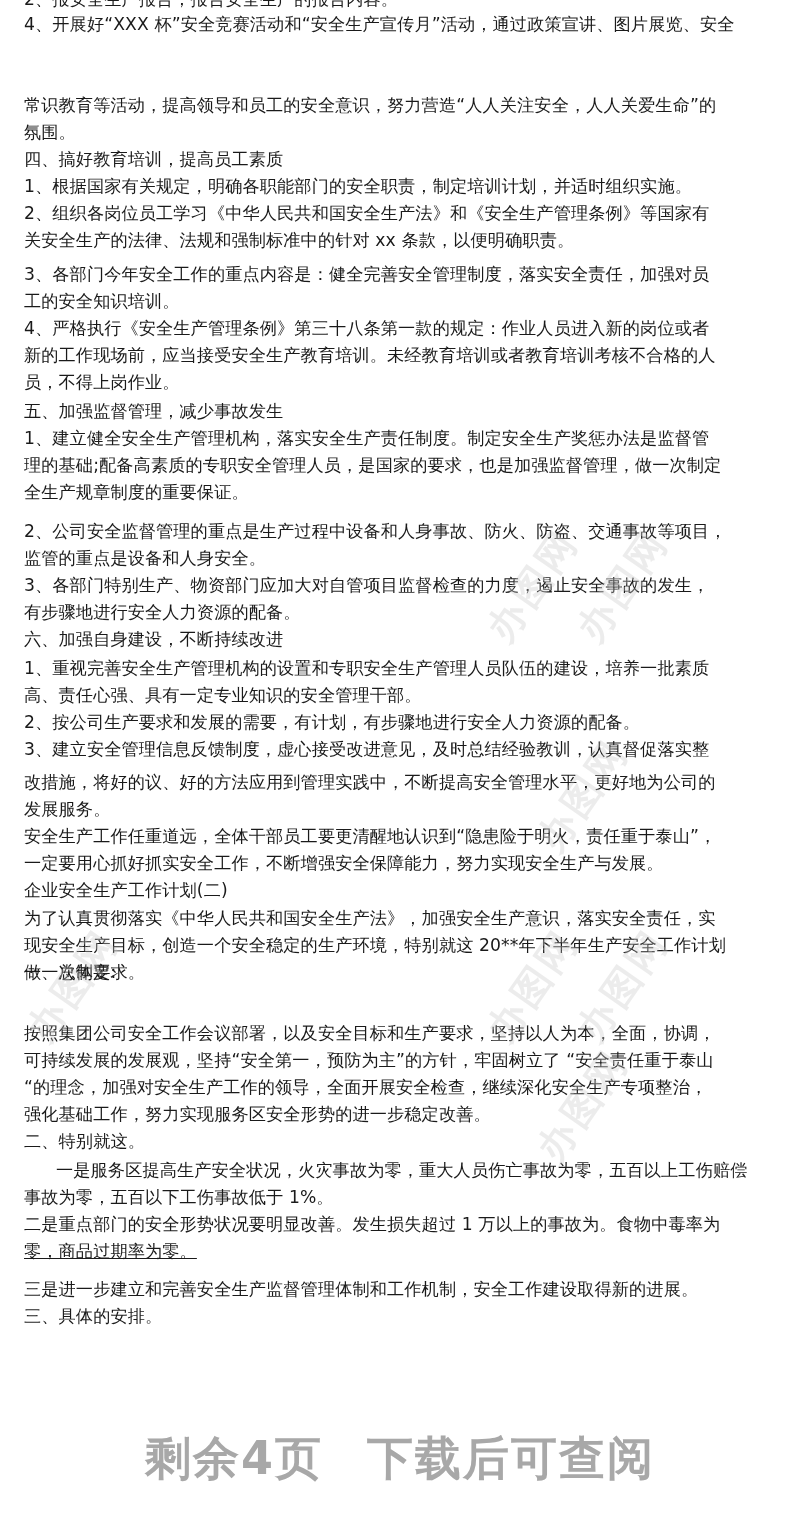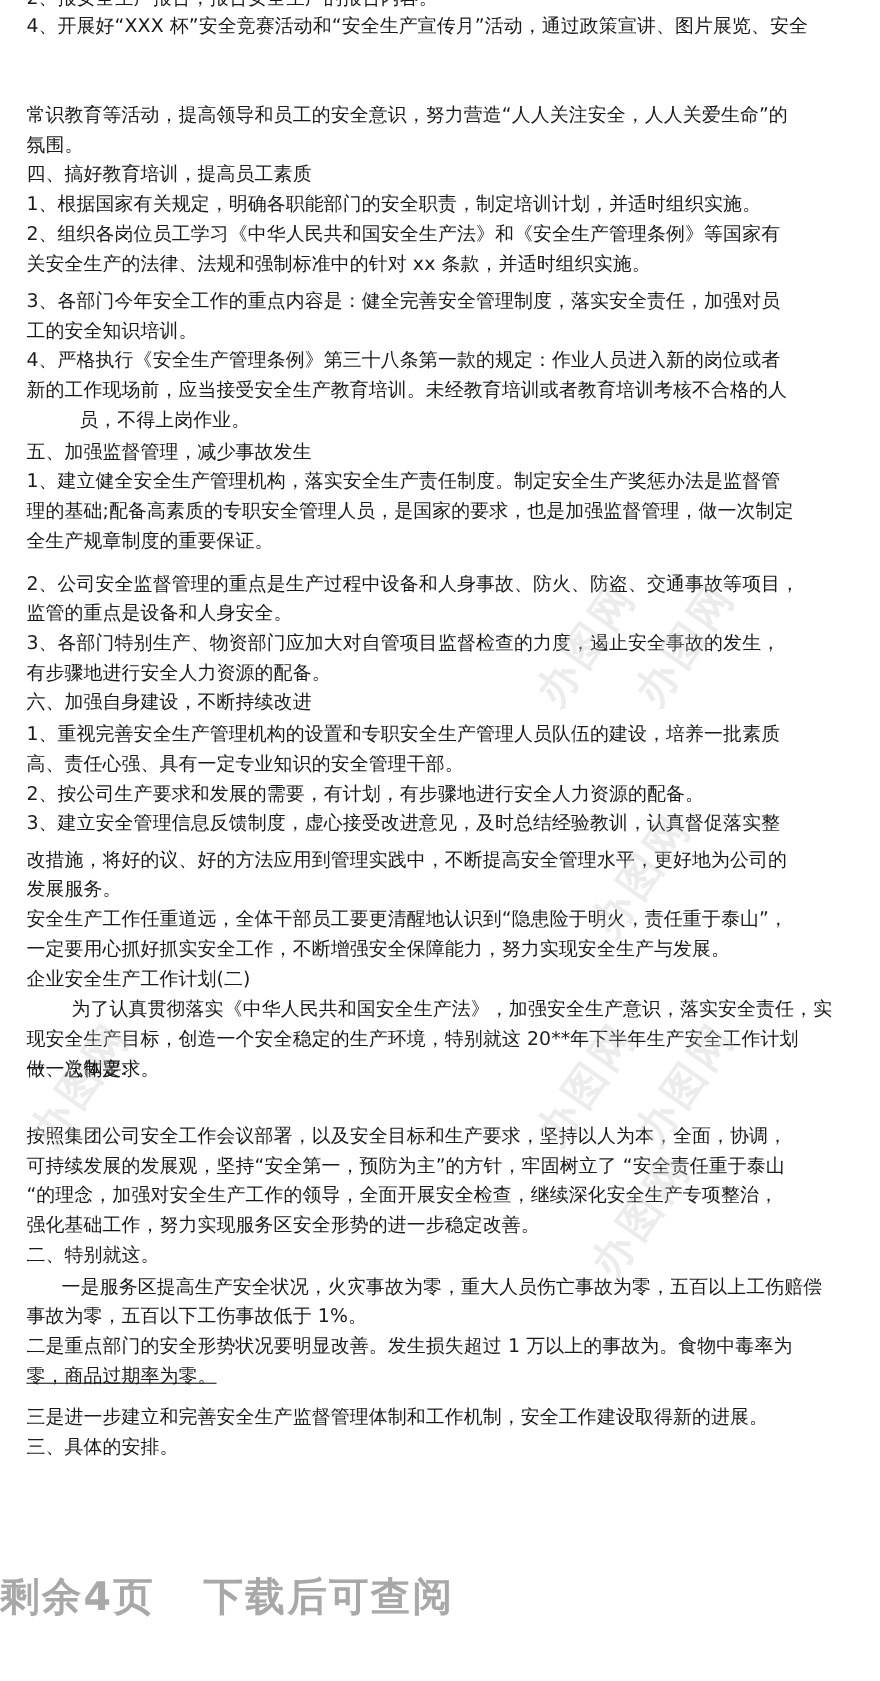--- a/index.html
+++ b/index.html
@@ -12,63 +12,63 @@
   .line {
     position: absolute; left: 0; white-space: nowrap;
     font-size: 17.2px; line-height: 22px; letter-spacing: 0.1px;
   }
   .watermark {
     position: absolute; font-size: 38px; color: rgba(200,200,200,0.35);
     transform: rotate(-55deg); white-space: nowrap; font-weight: bold;
     letter-spacing: 4px; pointer-events: none;
   }
   .footer {
-    position: absolute; left: 0; width: 800px; top: 1428px; 
-    font-size: 36px; font-weight: bold; color: #a8a8a8; letter-spacing: 2px;
+    position: absolute; left: 0; width: 800px; top: 1428px; text-align: center;
+    font-size: 46px; font-weight: bold; color: #a8a8a8; letter-spacing: 2px;
     font-family: "DejaVu Sans", sans-serif;
   }
   .footer span { display: inline-block; }
   .footer .gap { width: 44px; }
 </style>
 </head>
 <body>
 
 <div class="doc" id="doc">
     <div class="line" style="top: -12px;">2、报安全生产报告，报告安全生产的报告内容。</div>
     <div class="line" style="top: 13px;">4、开展好“XXX 杯”安全竞赛活动和“安全生产宣传月”活动，通过政策宣讲、图片展览、安全</div>
     <div class="line" style="top: 94px;">常识教育等活动，提高领导和员工的安全意识，努力营造“人人关注安全，人人关爱生命”的</div>
     <div class="line" style="top: 121px;">氛围。</div>
     <div class="line" style="top: 148px;">四、搞好教育培训，提高员工素质</div>
     <div class="line" style="top: 175px;">1、根据国家有关规定，明确各职能部门的安全职责，制定培训计划，并适时组织实施。</div>
     <div class="line" style="top: 202px;">2、组织各岗位员工学习《中华人民共和国安全生产法》和《安全生产管理条例》等国家有</div>
-    <div class="line" style="top: 229px;">关安全生产的法律、法规和强制标准中的针对 xx 条款，并适时组织实施。</div>
+    <div class="line" style="top: 229px;">关安全生产的法律、法规和强制标准中的针对 xx 条款，以便明确职责。</div>
     <div class="line" style="top: 263px;">3、各部门今年安全工作的重点内容是：健全完善安全管理制度，落实安全责任，加强对员</div>
     <div class="line" style="top: 290px;">工的安全知识培训。</div>
     <div class="line" style="top: 317px;">4、严格执行《安全生产管理条例》第三十八条第一款的规定：作业人员进入新的岗位或者</div>
     <div class="line" style="top: 344px; text-align: right;">新的工作现场前，应当接受安全生产教育培训。未经教育培训或者教育培训考核不合格的人</div>
-    <div class="line" style="top: 371px; margin-left: 48px;">员，不得上岗作业。</div>
+    <div class="line" style="top: 371px;">员，不得上岗作业。</div>
     <div class="line" style="top: 400px;">五、加强监督管理，减少事故发生</div>
     <div class="line" style="top: 427px;">1、建立健全安全生产管理机构，落实安全生产责任制度。制定安全生产奖惩办法是监督管</div>
     <div class="line" style="top: 454px;">理的基础;配备高素质的专职安全管理人员，是国家的要求，也是加强监督管理，做一次制定</div>
     <div class="line" style="top: 481px;">全生产规章制度的重要保证。</div>
     <div class="line" style="top: 520px;">2、公司安全监督管理的重点是生产过程中设备和人身事故、防火、防盗、交通事故等项目，</div>
     <div class="line" style="top: 547px;">监管的重点是设备和人身安全。</div>
     <div class="line" style="top: 574px;">3、各部门特别生产、物资部门应加大对自管项目监督检查的力度，遏止安全事故的发生，</div>
     <div class="line" style="top: 601px;">有步骤地进行安全人力资源的配备。</div>
     <div class="line" style="top: 628px;">六、加强自身建设，不断持续改进</div>
     <div class="line" style="top: 657px;">1、重视完善安全生产管理机构的设置和专职安全生产管理人员队伍的建设，培养一批素质</div>
     <div class="line" style="top: 684px;">高、责任心强、具有一定专业知识的安全管理干部。</div>
     <div class="line" style="top: 711px;">2、按公司生产要求和发展的需要，有计划，有步骤地进行安全人力资源的配备。</div>
     <div class="line" style="top: 738px;">3、建立安全管理信息反馈制度，虚心接受改进意见，及时总结经验教训，认真督促落实整</div>
     <div class="line" style="top: 771px;">改措施，将好的议、好的方法应用到管理实践中，不断提高安全管理水平，更好地为公司的</div>
     <div class="line" style="top: 798px;">发展服务。</div>
     <div class="line" style="top: 825px;">安全生产工作任重道远，全体干部员工要更清醒地认识到“隐患险于明火，责任重于泰山”，</div>
     <div class="line" style="top: 852px;">一定要用心抓好抓实安全工作，不断增强安全保障能力，努力实现安全生产与发展。</div>
     <div class="line" style="top: 879px;">企业安全生产工作计划(二)</div>
-    <div class="line" style="top: 907px; margin-left: 41px;">为了认真贯彻落实《中华人民共和国安全生产法》，加强安全生产意识，落实安全责任，实</div>
+    <div class="line" style="top: 907px;">为了认真贯彻落实《中华人民共和国安全生产法》，加强安全生产意识，落实安全责任，实</div>
     <div class="line" style="top: 934px;">现安全生产目标，创造一个安全稳定的生产环境，特别就这 20**年下半年生产安全工作计划</div>
     <div class="line" style="top: 961px;">做一次制定:</div>
     <div class="line" style="top: 961px;">一、总体要求。</div>
     <div class="line" style="top: 1022px;">按照集团公司安全工作会议部署，以及安全目标和生产要求，坚持以人为本，全面，协调，</div>
     <div class="line" style="top: 1049px;">可持续发展的发展观，坚持“安全第一，预防为主”的方针，牢固树立了 “安全责任重于泰山</div>
     <div class="line" style="top: 1076px;">“的理念，加强对安全生产工作的领导，全面开展安全检查，继续深化安全生产专项整治，</div>
     <div class="line" style="top: 1103px;">强化基础工作，努力实现服务区安全形势的进一步稳定改善。</div>
     <div class="line" style="top: 1130px;">二、特别就这。</div>
     <div class="line" style="top: 1159px; margin-left: 32px;">一是服务区提高生产安全状况，火灾事故为零，重大人员伤亡事故为零，五百以上工伤赔偿</div>
     <div class="line" style="top: 1186px;">事故为零，五百以下工伤事故低于 1%。</div>

